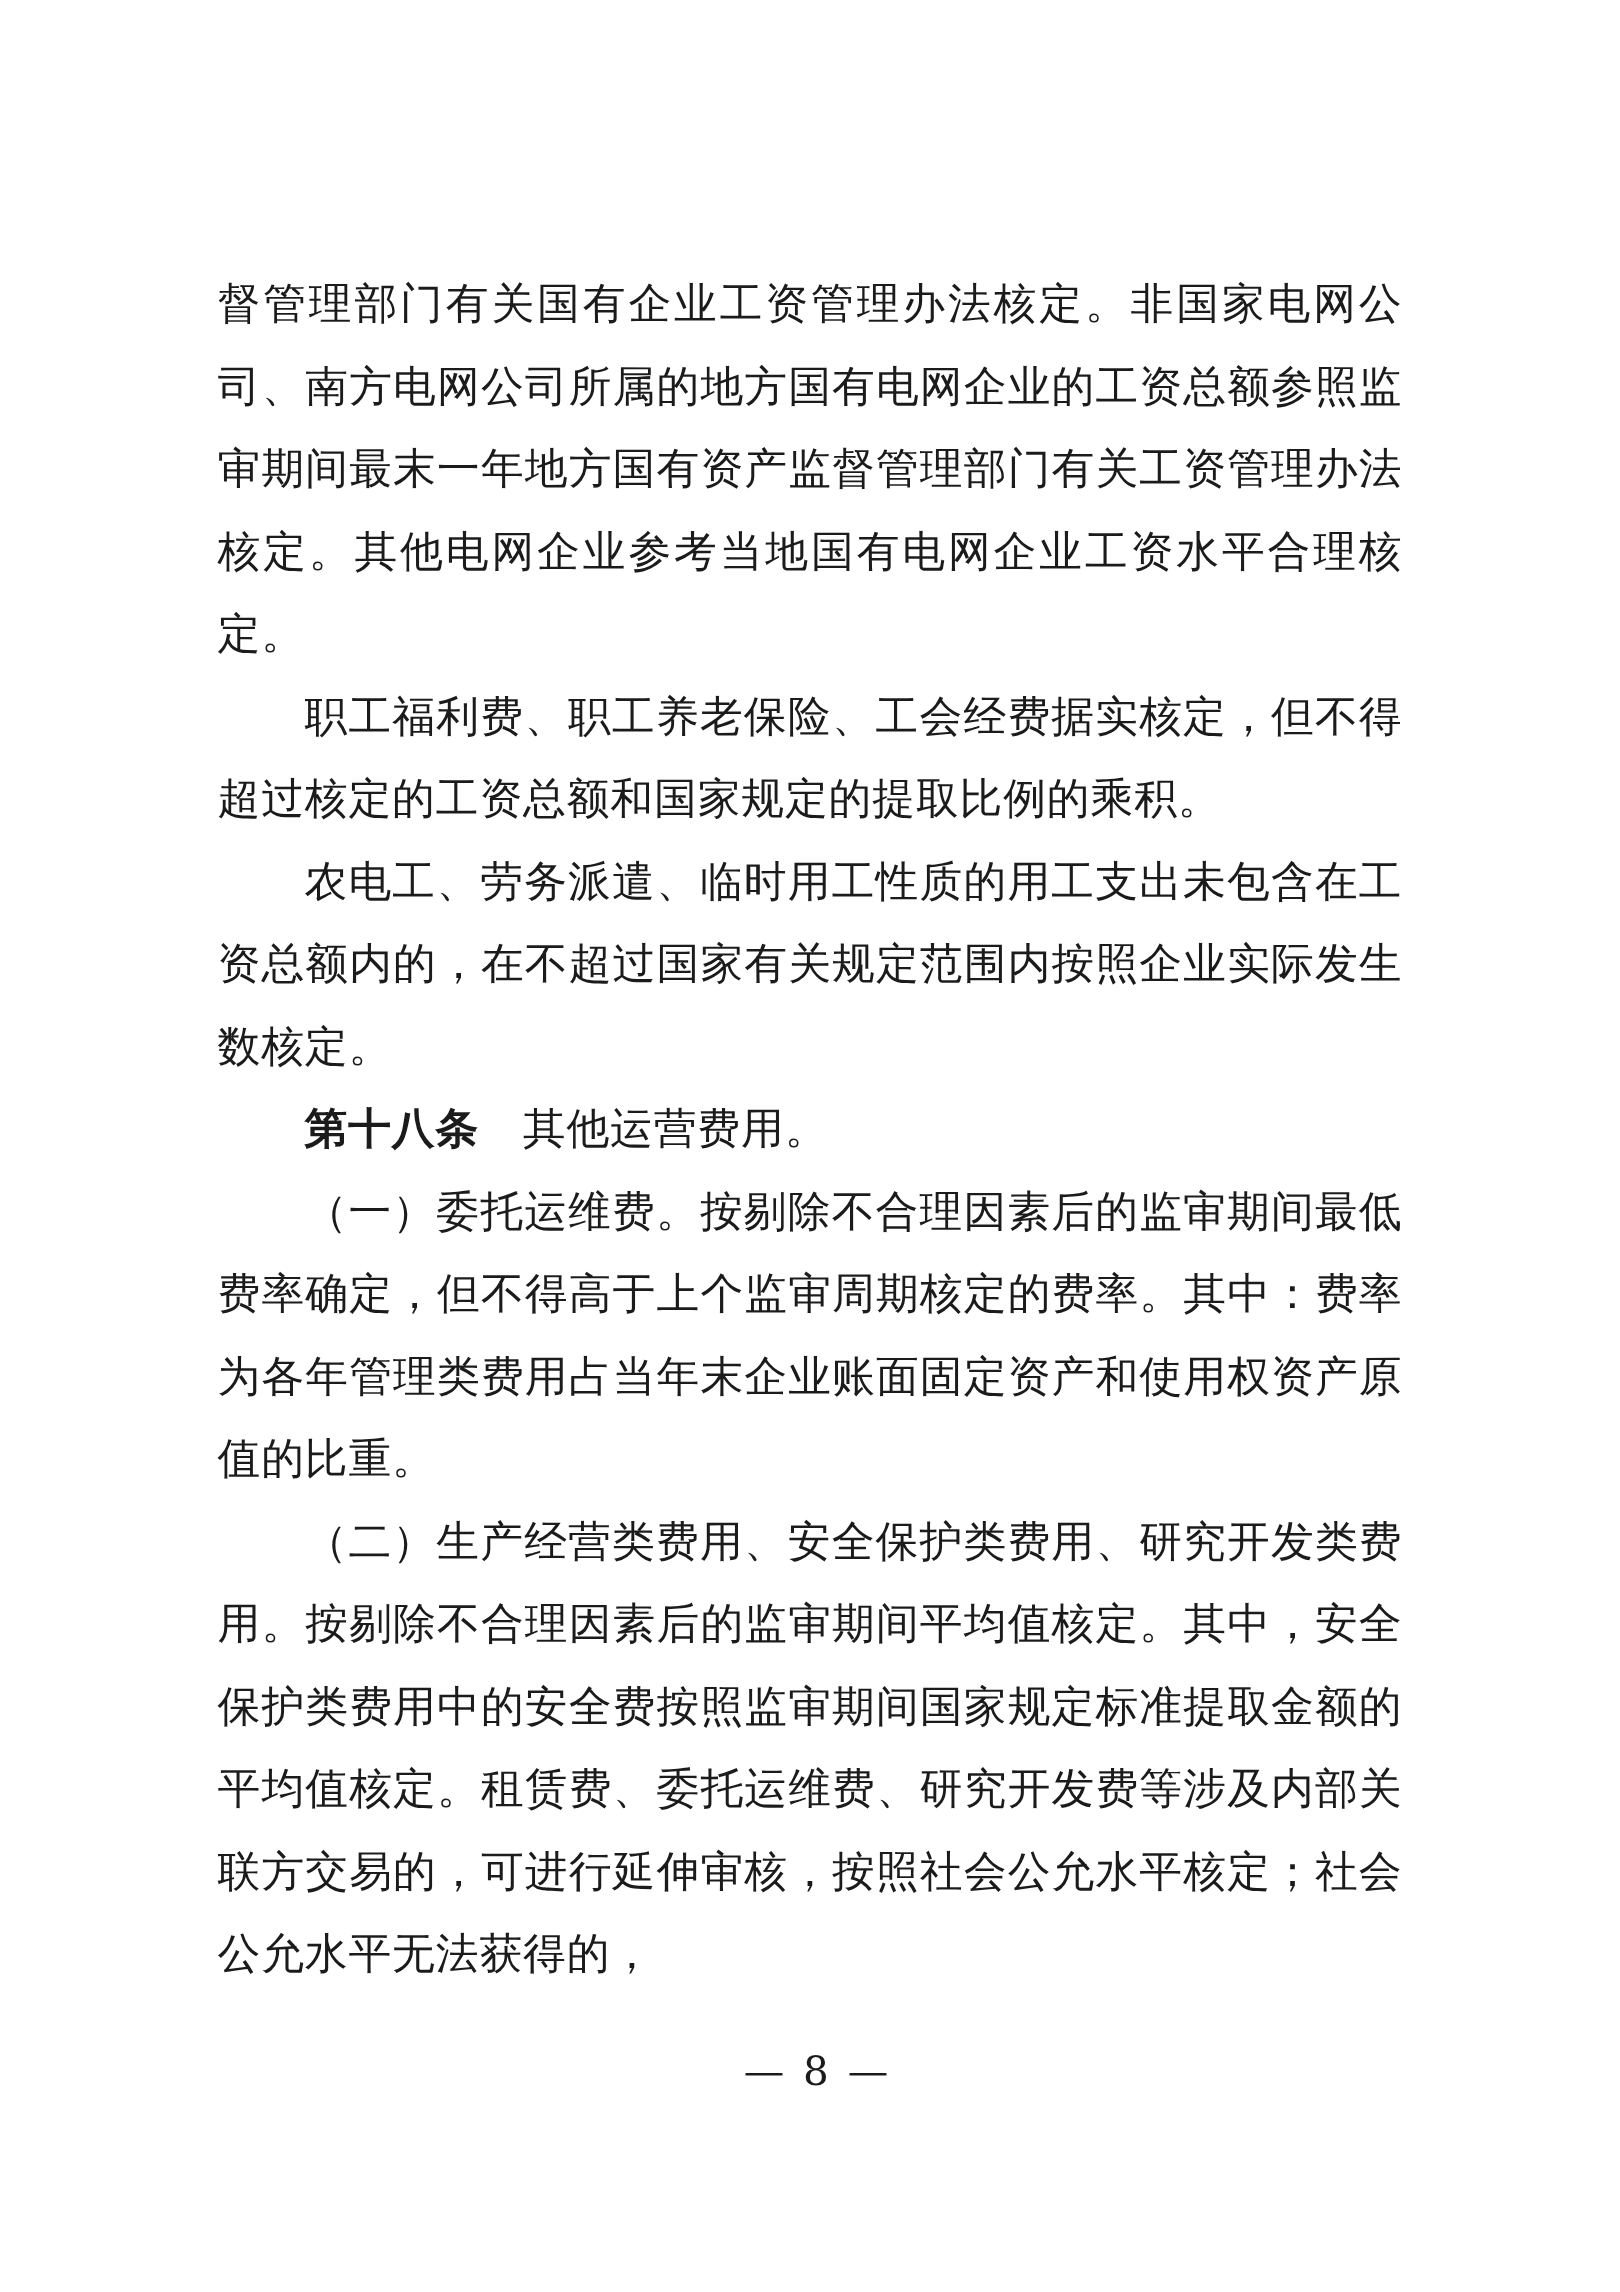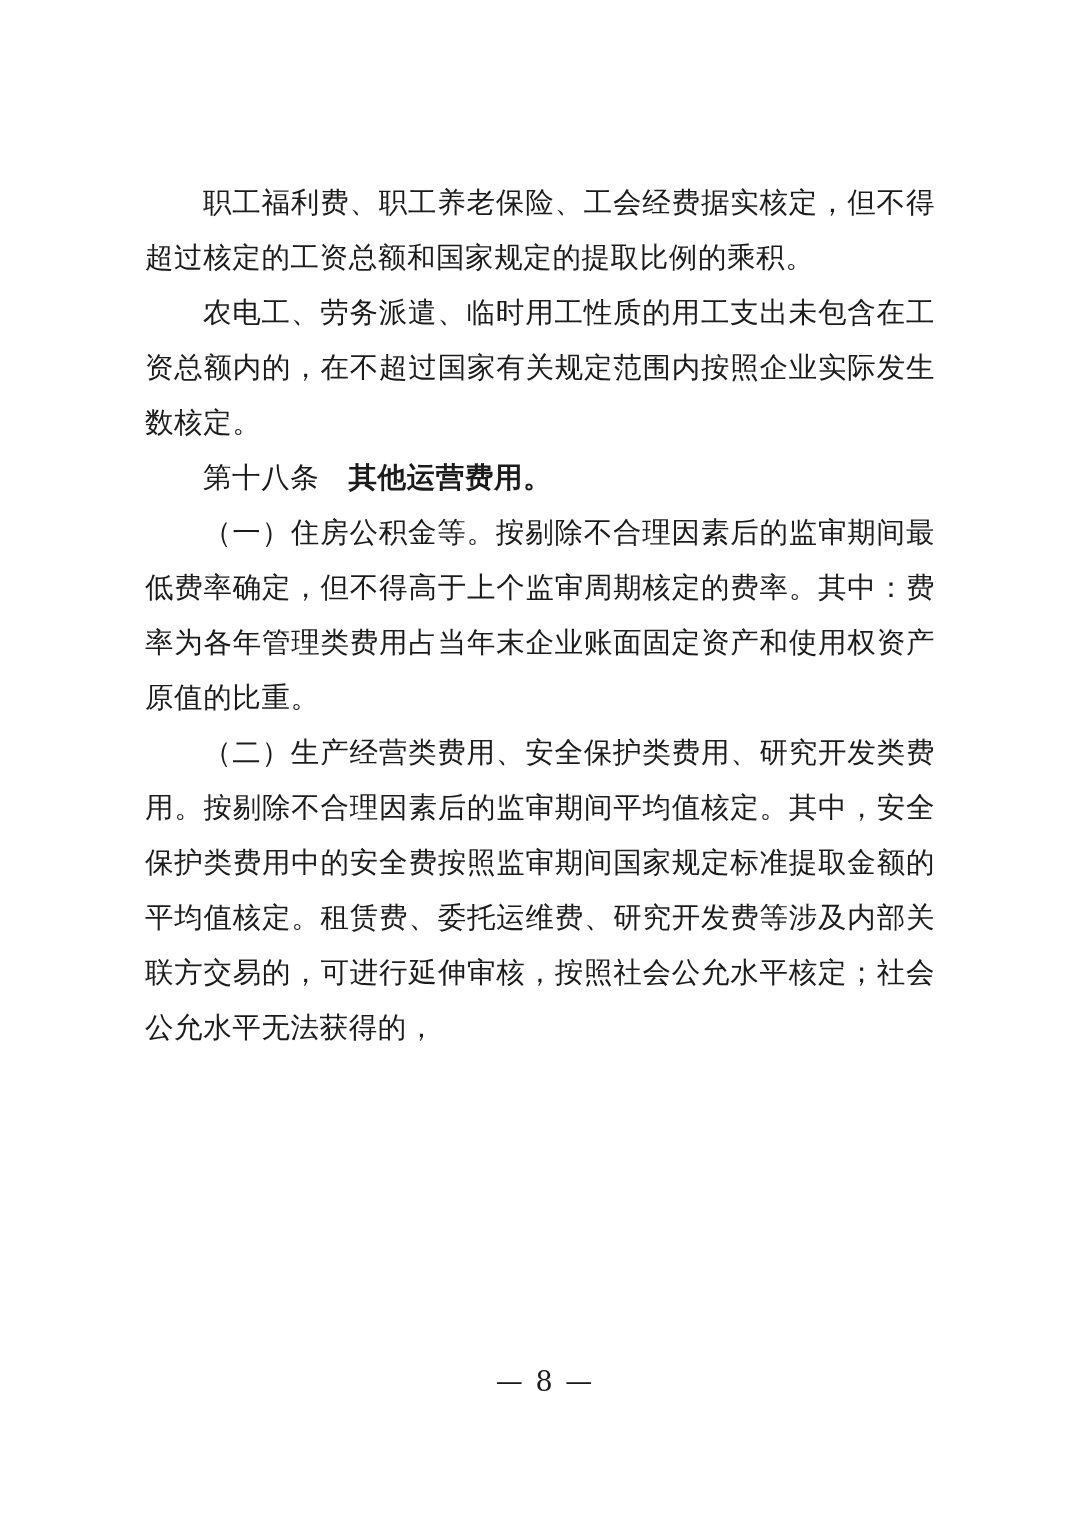--- a/index.html
+++ b/index.html
@@ -28,52 +28,53 @@
     color: #1b1b1b;
     text-align: justify;
     text-justify: inter-ideograph;
     margin: 0;
     letter-spacing: 0.6px;
   }
   .indent {
     text-indent: 58px;
   }
   .article-head {
-    font-weight: normal;
+    font-weight: bold;
   }
   .article-body {
-    font-weight: bold;
+    font-weight: normal;
   }
   .pagenum {
     position: absolute;
     left: 0;
     right: 0;
     top: 1366px;
     text-align: center;
     font-family: "DejaVu Serif", "Liberation Serif", serif;
     font-size: 27px;
     color: #1b1b1b;
     letter-spacing: 2px;
     padding-left: 10px;
   }
 </style>
 </head>
 <body>
 
 <div class="page">
   <div class="content">
 
+    <p class="para">督管理部门有关国有企业工资管理办法核定。非国家电网公司、南方电网公司所属的地方国有电网企业的工资总额参照监审期间最末一年地方国有资产监督管理部门有关工资管理办法核定。其他电网企业参考当地国有电网企业工资水平合理核定。</p>
 
     <p class="para indent">职工福利费、职工养老保险、工会经费据实核定，但不得超过核定的工资总额和国家规定的提取比例的乘积。</p>
 
 
     <p class="para indent">农电工、劳务派遣、临时用工性质的用工支出未包含在工资总额内的，在不超过国家有关规定范围内按照企业实际发生数核定。</p>
 
     <p class="para indent"><span class="article-head">第十八条 </span><span class="article-body">其他运营费用。</span></p>
 
-    <p class="para indent">（一）住房公积金等。按剔除不合理因素后的监审期间最低费率确定，但不得高于上个监审周期核定的费率。其中：费率为各年管理类费用占当年末企业账面固定资产和使用权资产原值的比重。</p>
+    <p class="para indent">（一）委托运维费。按剔除不合理因素后的监审期间最低费率确定，但不得高于上个监审周期核定的费率。其中：费率为各年管理类费用占当年末企业账面固定资产和使用权资产原值的比重。</p>
 
     <p class="para indent">（二）生产经营类费用、安全保护类费用、研究开发类费用。按剔除不合理因素后的监审期间平均值核定。其中，安全保护类费用中的安全费按照监审期间国家规定标准提取金额的平均值核定。租赁费、委托运维费、研究开发费等涉及内部关联方交易的，可进行延伸审核，按照社会公允水平核定；社会公允水平无法获得的，</p>
 
   </div>
 
   <div class="pagenum">— 8 —</div>
 </div>
 
 </body></html>

